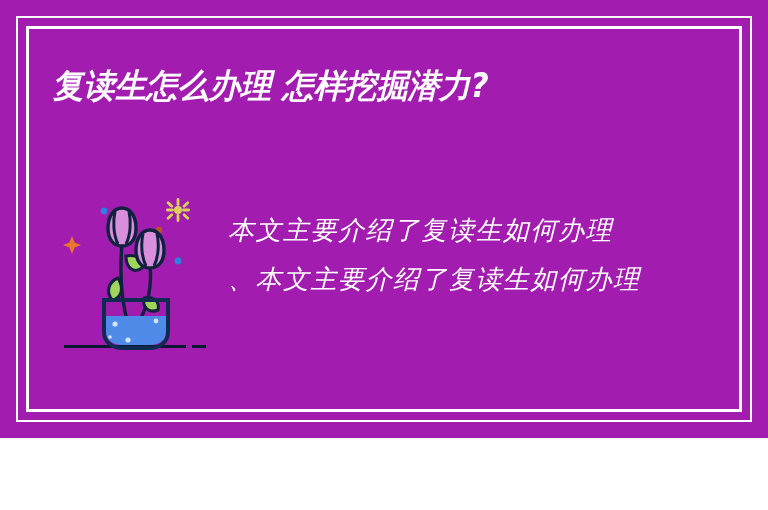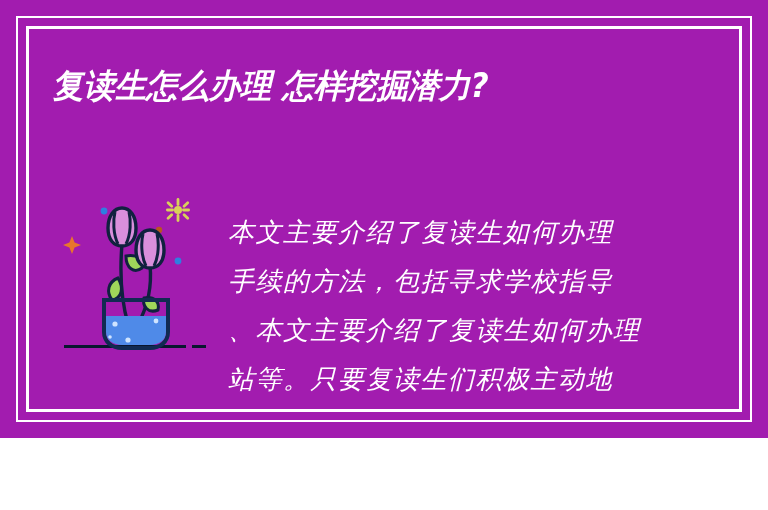--- a/index.html
+++ b/index.html
@@ -61,21 +61,21 @@
     transform-origin: left center;
   }
 
   
   .body-text {
     position: absolute;
     left: 228px;
     top: 208px;
     width: 430px;
     color: #ffffff;
-    font-family: Liberation Serif, serif;
+    font-family: Liberation Mono, monospace;
     font-size: 26px;
     font-style: italic;
     line-height: 49px;
     letter-spacing: 1.5px;
     text-align: justify;
     text-justify: inter-character;
   }
 
   
   .illustration {
@@ -162,18 +162,16 @@
           <circle cx="70" cy="152" r="2.6"></circle>
           <circle cx="52" cy="149" r="1.8"></circle>
         </g>
       </g>
 
     </svg>
   </div>
 
   <div class="body-text">
     <div>本文主要介绍了复读生如何办理</div>
-    <div>手续的方法，包括寻求学校指导</div>
     <div>、本文主要介绍了复读生如何办理</div>
-    <div>站等。只要复读生们积极主动地</div>
   </div>
 
 </div>
 
 </body></html>

